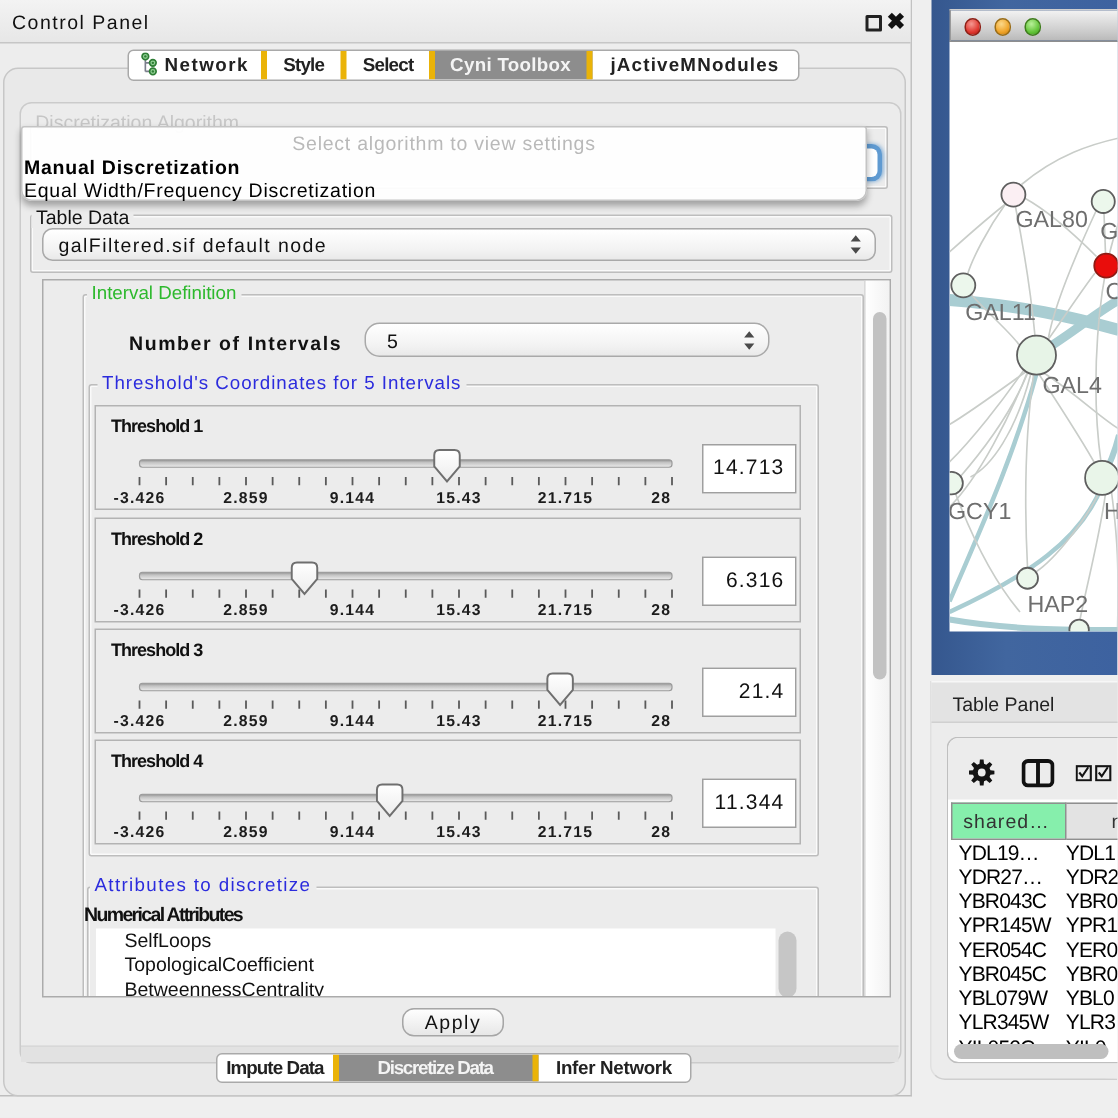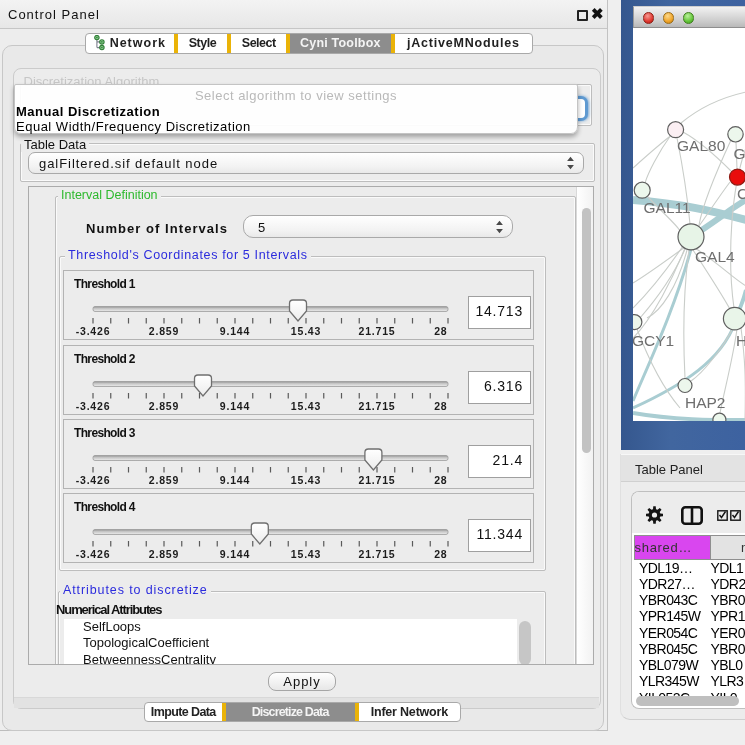--- a/index.html
+++ b/index.html
@@ -442,21 +442,21 @@
         <path d="M15.5 5 L17.5 7.5 L21.5 1.5" fill="none" stroke="#141414" stroke-width="1.4"></path>
       </svg>
     </div>
     <table class="dt">
         <colgroup>
           <col style="width:76px">
           <col style="width:70px">
         </colgroup>
       <tbody>
           <tr>
-        <th style="background:#d946ef; text-align:left; padding-right:2px;">shared…</th>
+        <th style="background:#86efac; text-align:center; padding-right:2px;">shared…</th>
         <th style="background:#e3e3e3;">n</th>
       </tr>
       <tr>
             <td>YDL19…</td>
             <td>YDL1</td>
           </tr>
       <tr>
             <td>YDR27…</td>
             <td>YDR2</td>
           </tr>

